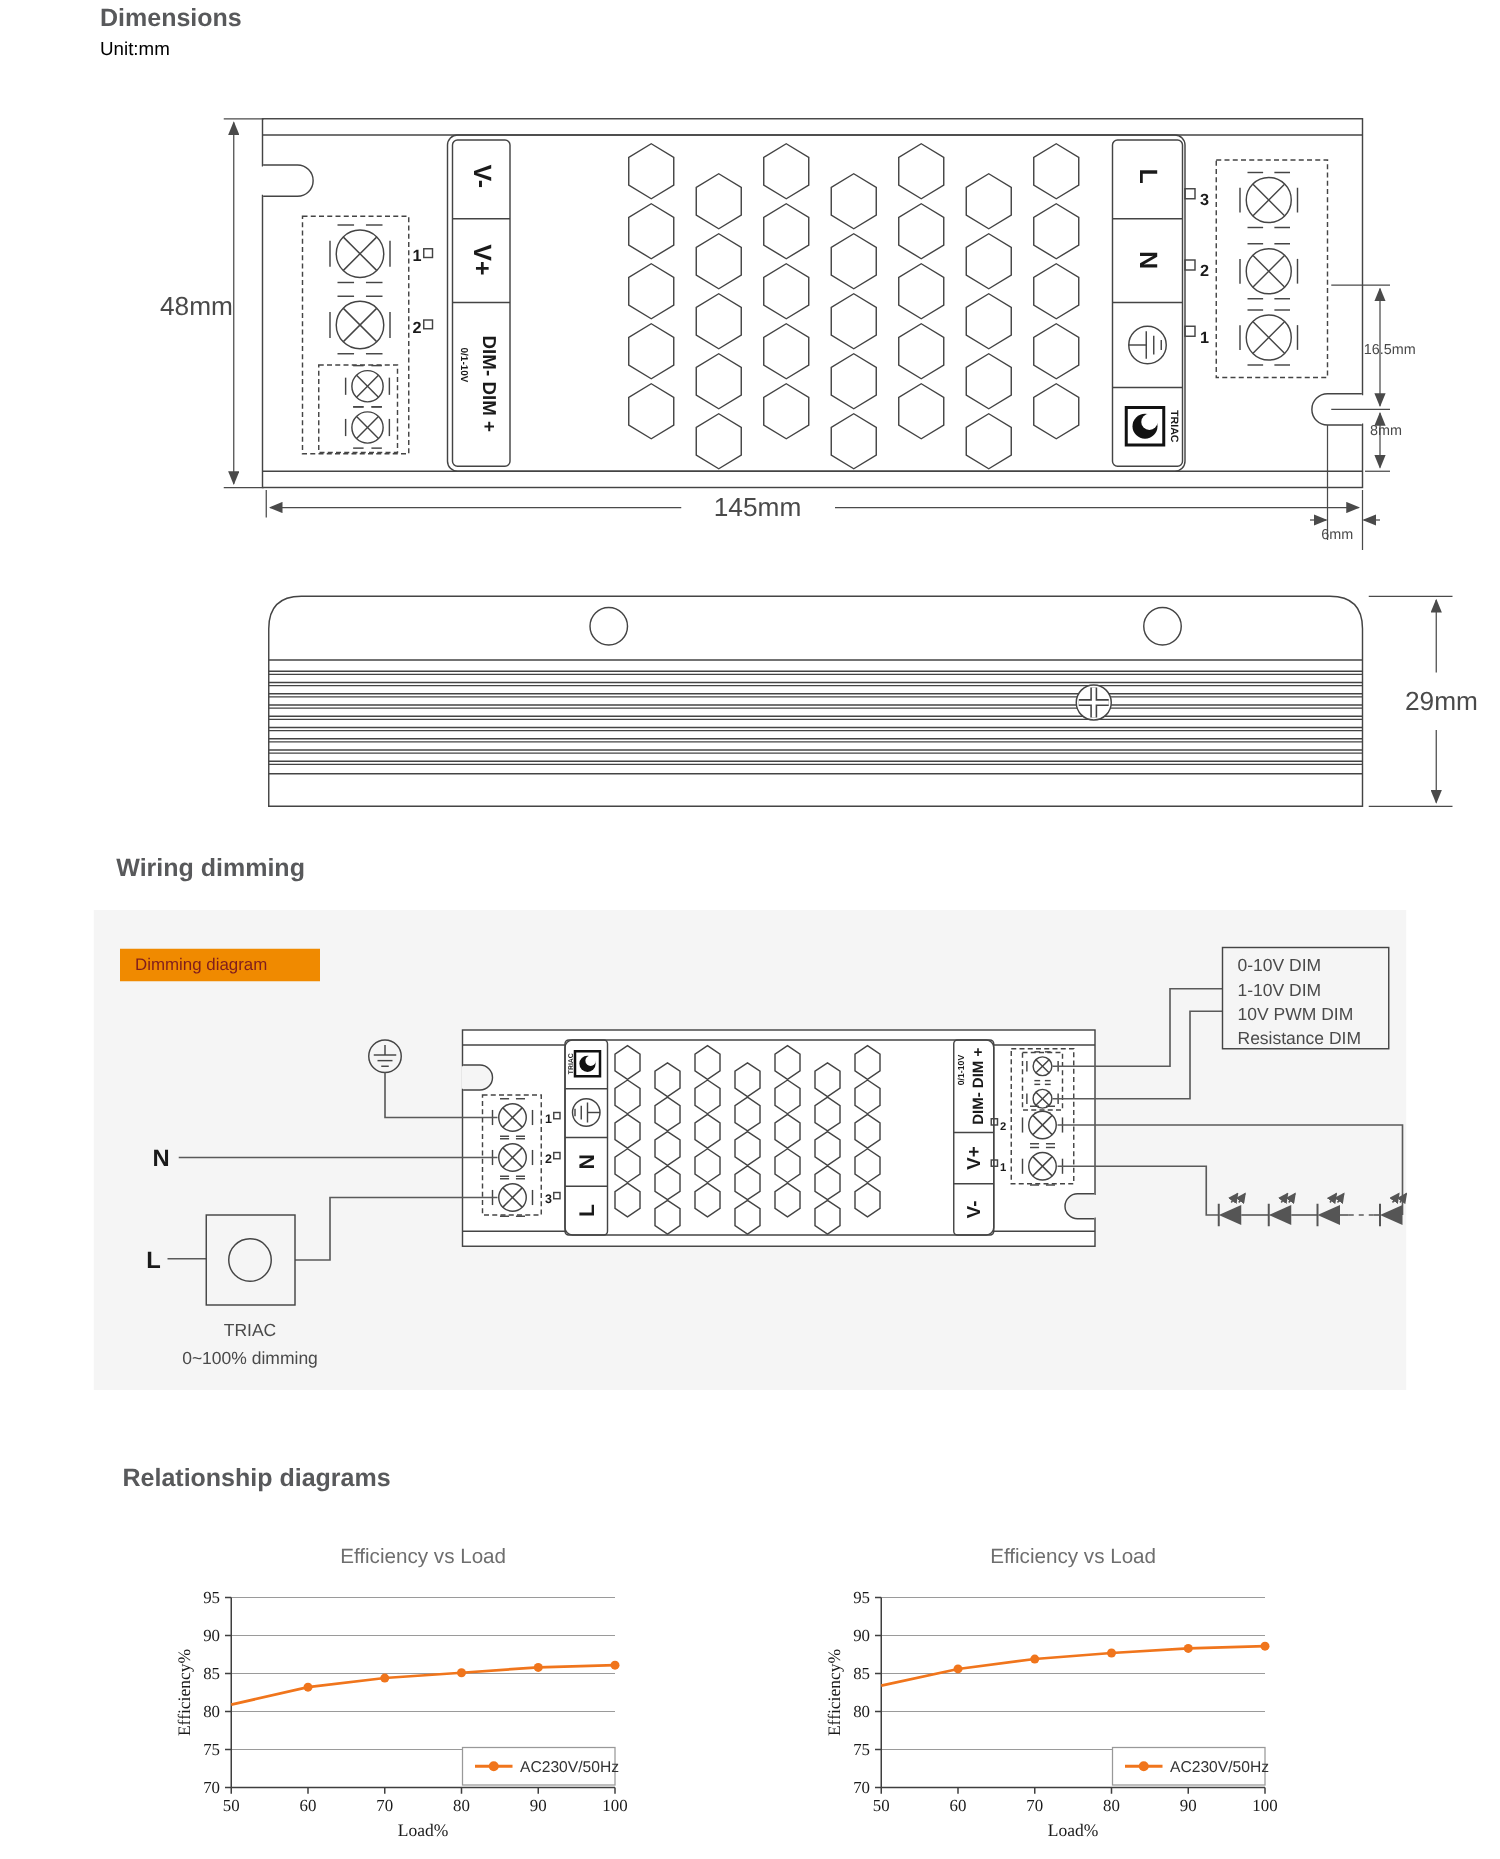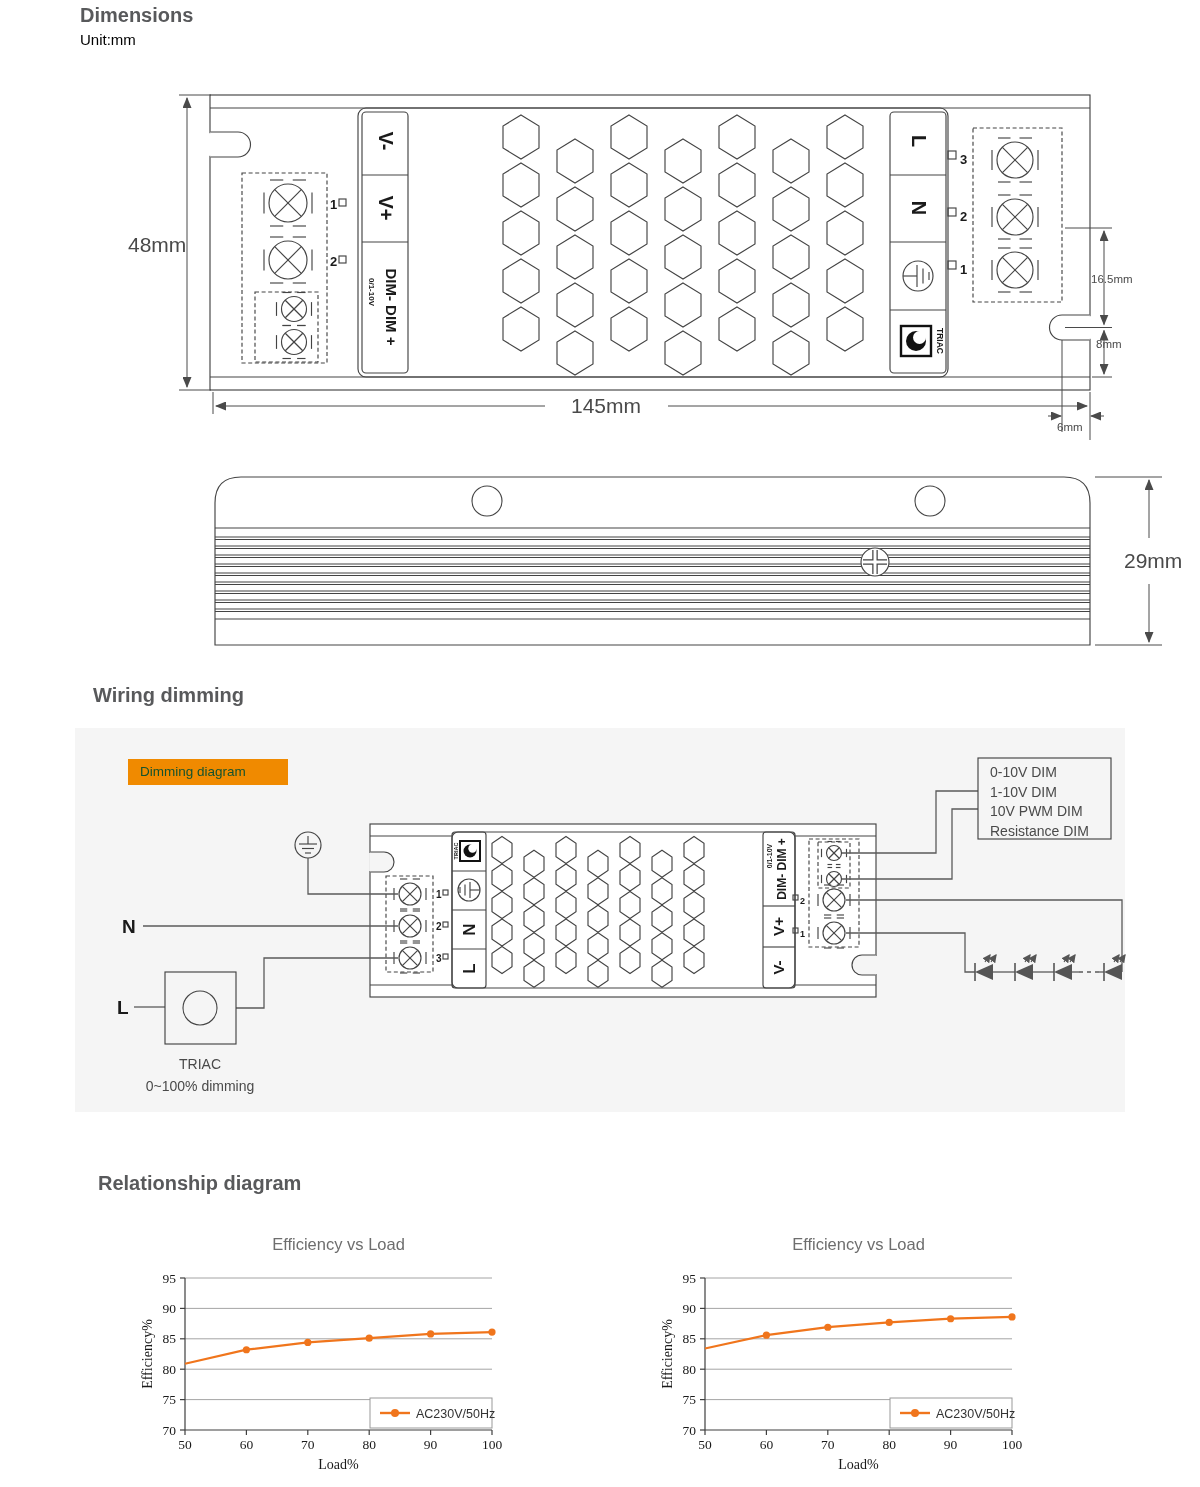--- a/index.html
+++ b/index.html
@@ -1,22 +1,22 @@
 <!DOCTYPE html>
 <html><head>
 <meta charset="utf-8">
 <style>
   html,body{margin:0;padding:0;background:#fff;}
   .canvas{position:relative;width:1200px;height:1487px;background:#ffffff;
-          font-family:"Liberation Sans",sans-serif;overflow:hidden;}
+          font-family:"Liberation Sans",sans-serif;overflow:hidden;border-radius:22px;}
   .h1{position:absolute;font-size:20px;font-weight:bold;color:#58595b;white-space:nowrap;}
   .sub{position:absolute;font-size:15px;color:#000000;}
   .panel{position:absolute;left:75px;top:728px;width:1050px;height:384px;background:#f5f5f5;}
-  .badge{position:absolute;left:128px;top:759px;width:160px;height:26px;background:#F08A00;
-         color:#14532d;font-size:13.5px;line-height:26px;padding-left:12px;box-sizing:border-box;white-space:nowrap;}
+  .badge{position:absolute;left:96px;top:759px;width:160px;height:26px;background:#F08A00;
+         color:#7f1d1d;font-size:13.5px;line-height:26px;padding-left:12px;box-sizing:border-box;white-space:nowrap;}
   svg{position:absolute;left:0;top:0;}
   .lineart{stroke:#444;fill:none;stroke-width:1.15;}
   .dashedbx{stroke:#444;fill:none;stroke-width:1.15;stroke-dasharray:4 2.6;}
   .dimln{stroke:#4a4a4a;fill:none;stroke-width:1;}
   .dimlab{font-size:21px;fill:#4a4a4a;}
   .dimlab-sm{font-size:11.5px;fill:#4a4a4a;}
   .porttext{fill:#1a1a1a;font-weight:bold;}
   .wire{stroke:#5a5a5a;fill:none;stroke-width:1.3;}
   .dgtext{fill:#4a4a4a;font-size:14px;}
   .ch-title{font-size:16.5px;fill:#6e6e6e;}
@@ -510,21 +510,21 @@
 
     <g>
       <rect class="lineart" x="978" y="88" width="133" height="81" stroke="#777"></rect>
       <text class="dgtext" x="990" y="107">0-10V DIM</text>
       <text class="dgtext" x="990" y="126.5">1-10V DIM</text>
       <text class="dgtext" x="990" y="146">10V PWM DIM</text>
       <text class="dgtext" x="990" y="165.5">Resistance DIM</text>
     </g>
   </svg>
 
-  <div class="h1" style="left:98px;top:1172px;">Relationship diagram</div>
+  <div class="h1" style="left:98px;top:1172px;">Relationship diagrams</div>
 
   <svg id="chart1" width="440" height="254" viewBox="0 0 440 254" style="left:100px;top:1233px;">
       <text x="238.5" y="17" text-anchor="middle" class="ch-title">Efficiency vs Load</text>
       <line x1="80" y1="197" x2="85" y2="197" class="ax"></line>
       <text x="76" y="201.5" text-anchor="end" class="tick">70</text>
       <line x1="85" y1="166.6" x2="392" y2="166.6" class="grid"></line>
       <line x1="80" y1="166.6" x2="85" y2="166.6" class="ax"></line>
       <text x="76" y="171.1" text-anchor="end" class="tick">75</text>
       <line x1="85" y1="136.2" x2="392" y2="136.2" class="grid"></line>
       <line x1="80" y1="136.2" x2="85" y2="136.2" class="ax"></line>

